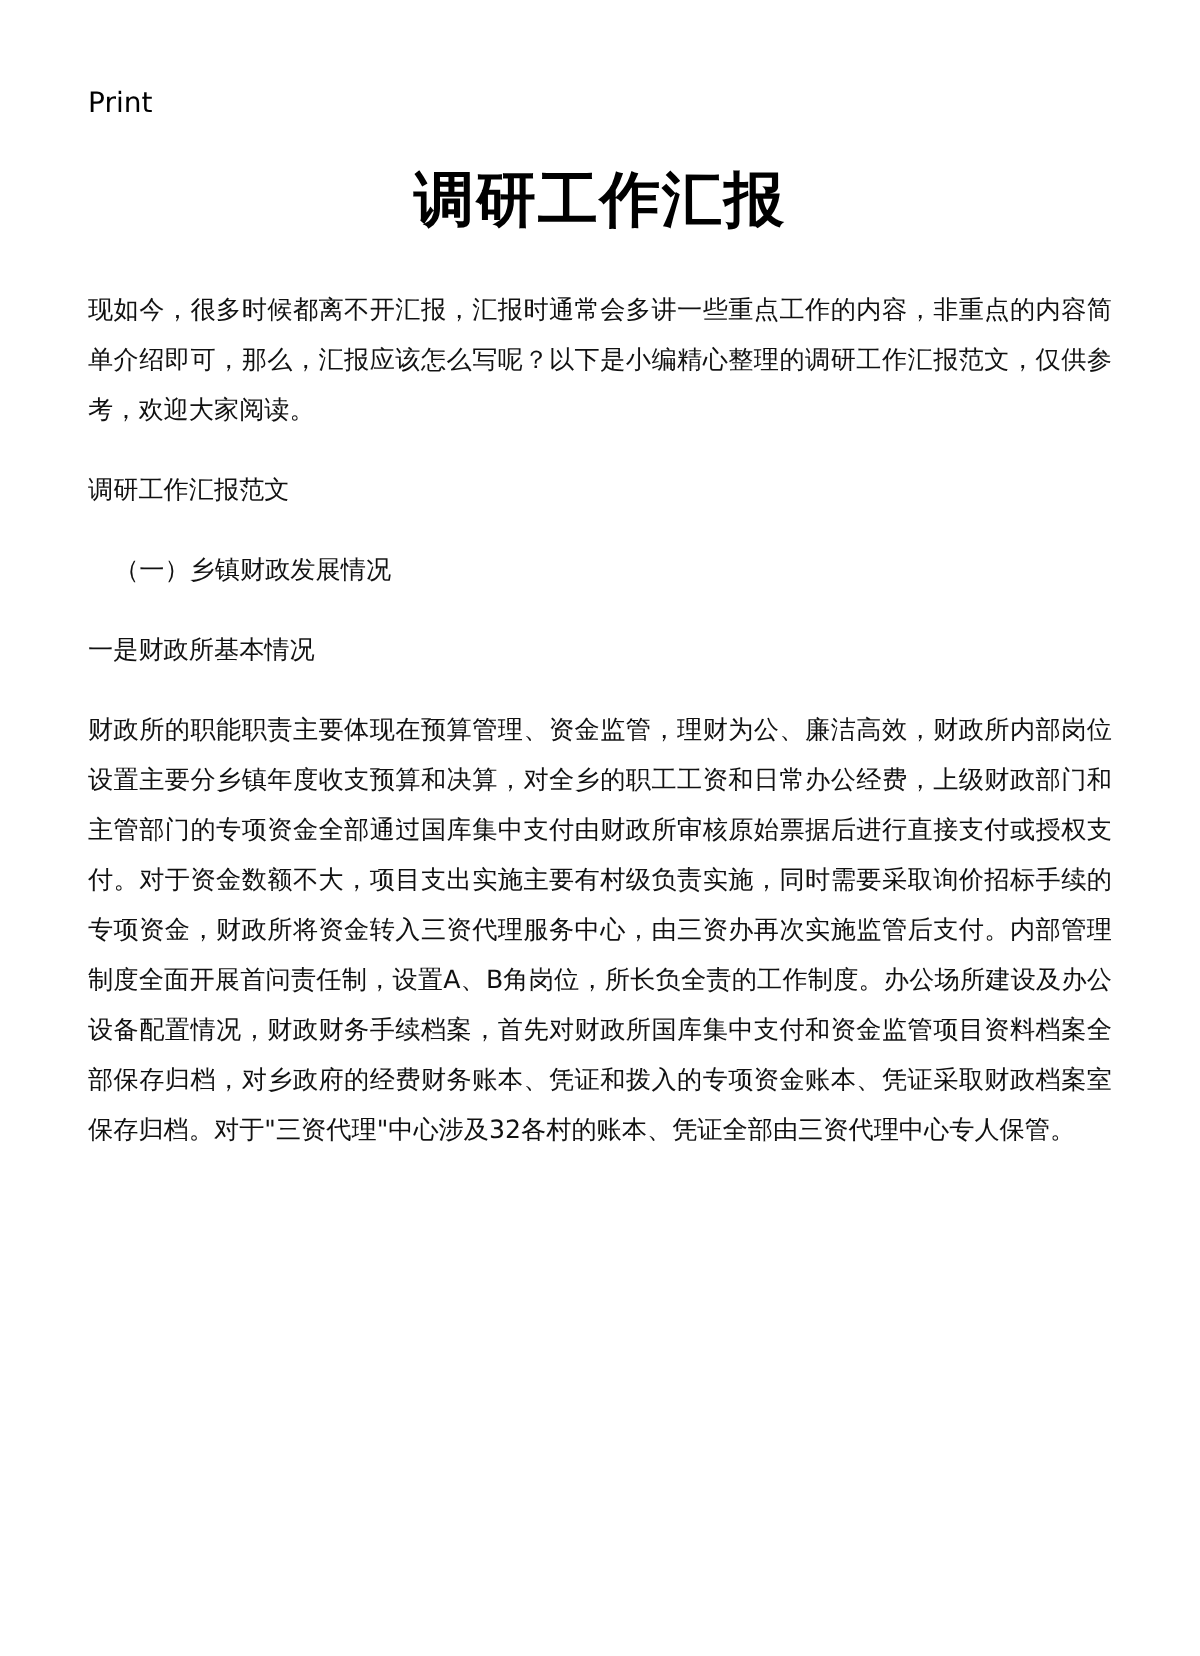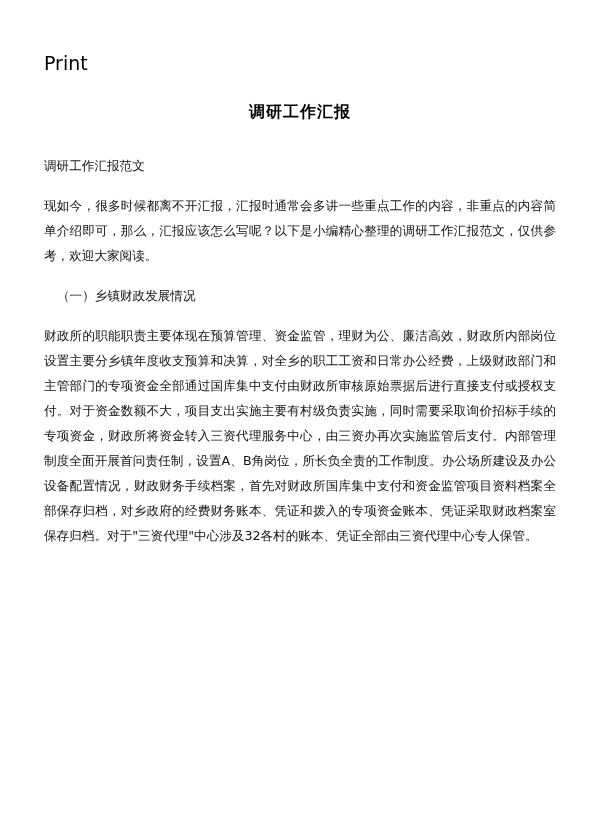--- a/index.html
+++ b/index.html
@@ -15,28 +15,28 @@
     overflow: hidden;
   }
   .page {
     position: relative;
     width: 600px;
     height: 828px;
     box-sizing: border-box;
     padding: 44px 44px 0 44px;
   }
   .print-label {
-    font-size: 19px;
+    font-size: 14px;
     line-height: 16px;
     color: #000;
-    margin: 11px 0 26px 0;
+    margin: 0 0 26px 0;
   }
   .doc-title {
     text-align: center;
-    font-size: 16px;
+    font-size: 30px;
     font-weight: bold;
     letter-spacing: 1px;
     margin: 0 0 26px 0;
     line-height: 30px;
   }
   p.para {
     font-size: 12.6px;
     line-height: 25px;
     margin: 0 0 15px 0;
     text-align: justify;
@@ -55,20 +55,21 @@
 </head>
 <body>
 
 <div class="page">
 
   <div class="print-label">Print</div>
 
   <h1 class="doc-title">调研工作汇报</h1>
 
   <div class="body-block">
+    <p class="para">现如今，很多时候都离不开汇报，汇报时通常会多讲一些重点工作的内容，非重点的内容简单介绍即可，那么，汇报应该怎么写呢？以下是小编精心整理的调研工作汇报范文，仅供参考，欢迎大家阅读。</p>
     <p class="para">调研工作汇报范文</p>
-    <p class="para">现如今，很多时候都离不开汇报，汇报时通常会多讲一些重点工作的内容，非重点的内容简单介绍即可，那么，汇报应该怎么写呢？以下是小编精心整理的调研工作汇报范文，仅供参考，欢迎大家阅读。</p>
     <p class="para sub">（一）乡镇财政发展情况</p>
+    <p class="para">一是财政所基本情况</p>
     <p class="para">财政所的职能职责主要体现在预算管理、资金监管，理财为公、廉洁高效，财政所内部岗位设置主要分乡镇年度收支预算和决算，对全乡的职工工资和日常办公经费，上级财政部门和主管部门的专项资金全部通过国库集中支付由财政所审核原始票据后进行直接支付或授权支付。对于资金数额不大，项目支出实施主要有村级负责实施，同时需要采取询价招标手续的专项资金，财政所将资金转入三资代理服务中心，由三资办再次实施监管后支付。内部管理制度全面开展首问责任制，设置A、B角岗位，所长负全责的工作制度。办公场所建设及办公设备配置情况，财政财务手续档案，首先对财政所国库集中支付和资金监管项目资料档案全部保存归档，对乡政府的经费财务账本、凭证和拨入的专项资金账本、凭证采取财政档案室保存归档。对于"三资代理"中心涉及32各村的账本、凭证全部由三资代理中心专人保管。</p>
 
   </div>
 
 </div>
 
 </body></html>

